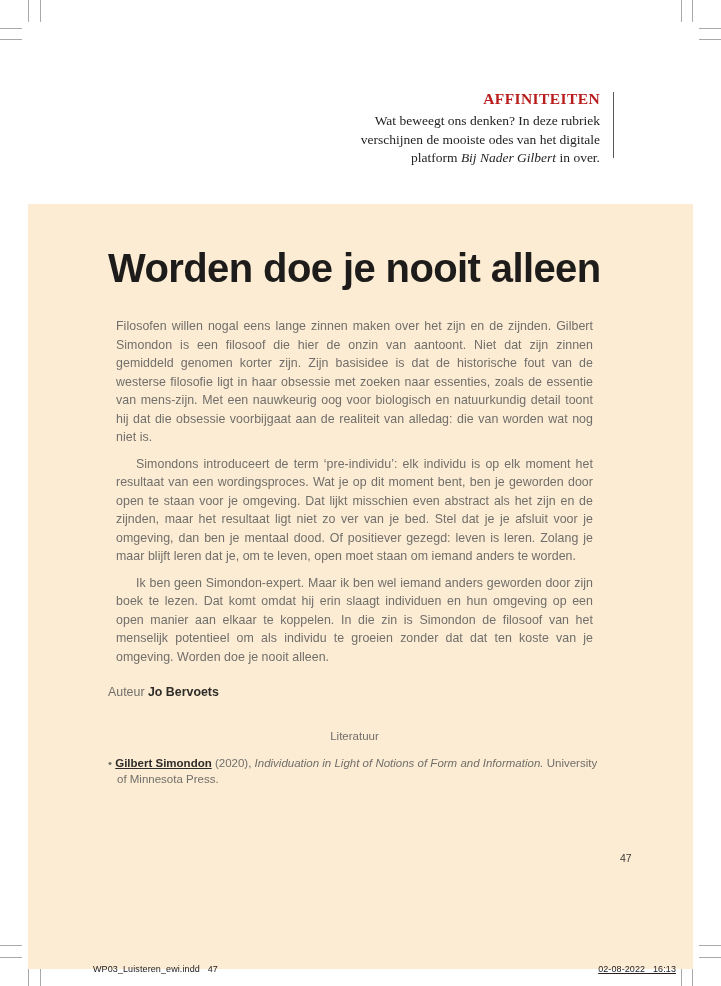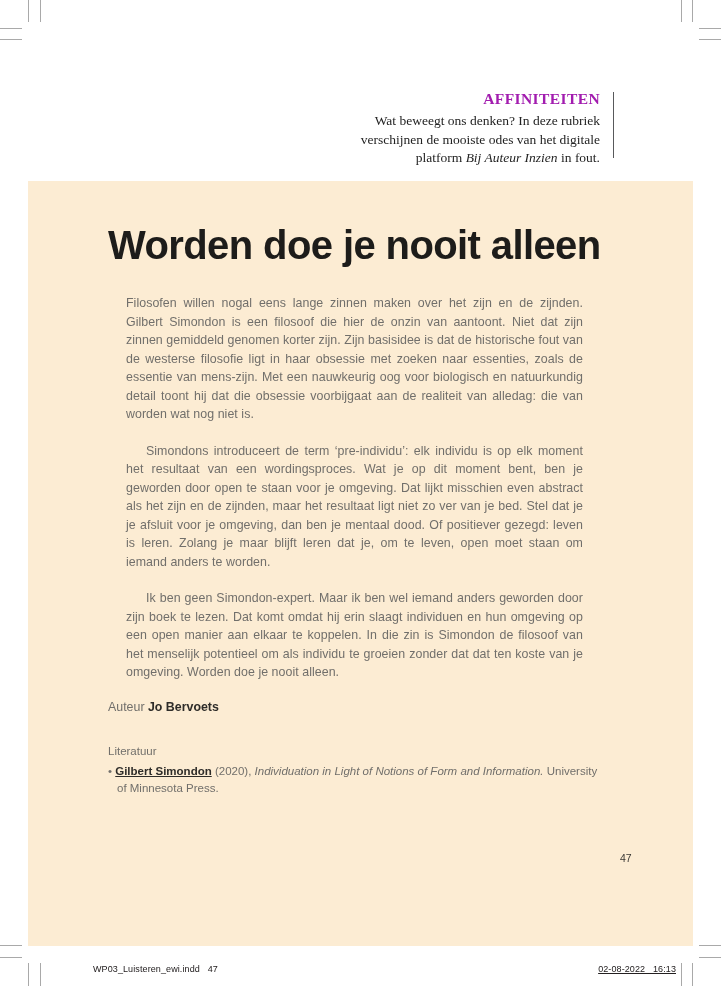--- a/index.html
+++ b/index.html
@@ -15,53 +15,53 @@
   .crop.v { width:1px; }
   .crop.h { height:1px; }
 
   
   .rubric {
     position:absolute; top:90px; right:121px; width:262px;
     text-align:right;
     font-family:"Liberation Serif", serif;
   }
   .rubric-title {
-    font-weight:bold; color:#a21caf; font-size:15.5px;
+    font-weight:bold; color:#b91c1c; font-size:15.5px;
     letter-spacing:0.4px; margin-bottom:4px;
   }
   .rubric-intro { font-size:13.5px; line-height:18.5px; color:#232323; }
   .rubric-intro .it { font-style:italic; }
   .rubric-rule {
     position:absolute; left:613px; top:92px; width:1px; height:66px;
     background:#58595b;
   }
 
   
   .article {
-    position:absolute; left:28px; top:181px; width:665px; height:765px;
+    position:absolute; left:28px; top:204px; width:665px; height:765px;
     background:#fcecd3; box-sizing:border-box;
     padding:20px 92px 9px 80px;
   }
   .article-title {
     font-size:40px; line-height:44px; font-weight:bold;
     color:#1d1c1a; letter-spacing:-0.6px; margin:22px 0 0 0;
   }
   .body-copy {
     margin-top:27px; color:#716f6b;
     font-size:12.4px; line-height:18.5px;
     letter-spacing:0.05px; text-align:justify;
   }
-  .body-copy p { margin:18px; }
+  .body-copy p { margin:8px; }
   .body-copy p.indent { text-indent:20px; }
 
-  .author-line { margin-top:8px; font-size:12.4px; color:#716f6b; }
+  .author-line { margin-top:19px; font-size:12.4px; color:#716f6b; }
   .author-name { font-weight:bold; color:#2e2c29; }
 
   .literature { margin-top:29px; font-size:11.5px; line-height:16.5px; color:#716f6b; }
-  .lit-heading { margin:0 0 4px 0; }
+  .lit-heading { margin:0 0 10px 0;text-align:center; }
   .lit-ref { margin:0; text-indent:-9px; padding-left:9px; }
   .ref-author { font-weight:bold; color:#2e2c29;text-decoration:underline; }
   .ref-title { font-style:italic; }
 
   .page-number {
     position:absolute; left:620px; top:852px;
     font-size:10.5px; color:#3a3834;
   }
 
   
@@ -88,21 +88,21 @@
 <div class="crop v" style="left:28px;  top:963px; height:23px;"></div>
 <div class="crop v" style="left:40px;  top:963px; height:23px;"></div>
 <div class="crop h" style="left:699px; top:945px; width:22px;"></div>
 <div class="crop h" style="left:699px; top:957px; width:22px;"></div>
 <div class="crop v" style="left:681px; top:963px; height:23px;"></div>
 <div class="crop v" style="left:692px; top:963px; height:23px;"></div>
 
 <div class="rubric">
   <div class="rubric-title">AFFINITEITEN</div>
   <div class="rubric-intro">
-    <span>Wat beweegt ons denken? In deze rubriek verschijnen de mooiste odes van het digitale platform </span><span class="it">Bij Auteur Inzien</span><span> in fout.</span>
+    <span>Wat beweegt ons denken? In deze rubriek verschijnen de mooiste odes van het digitale platform </span><span class="it">Bij Nader Gilbert</span><span> in over.</span>
   </div>
 </div>
 <div class="rubric-rule"></div>
 
 <div class="article">
   <h1 class="article-title">Worden doe je nooit alleen</h1>
 
   <div class="body-copy">
     <p>Filosofen willen nogal eens lange zinnen maken over het zijn en de zijnden. Gilbert Simondon is een filosoof die hier de onzin van aantoont. Niet dat zijn zinnen gemiddeld genomen korter zijn. Zijn basisidee is dat de historische fout van de westerse filosofie ligt in haar obsessie met zoeken naar essenties, zoals de essentie van mens-zijn. Met een nauwkeurig oog voor biologisch en natuurkundig detail toont hij dat die obsessie voorbijgaat aan de realiteit van alledag: die van worden wat nog niet is.</p>
     <p class="indent">Simondons introduceert de term ‘pre-individu’: elk individu is op elk moment het resultaat van een wordingsproces. Wat je op dit moment bent, ben je geworden door open te staan voor je omgeving. Dat lijkt misschien even abstract als het zijn en de zijnden, maar het resultaat ligt niet zo ver van je bed. Stel dat je je afsluit voor je omgeving, dan ben je mentaal dood. Of positiever gezegd: leven is leren. Zolang je maar blijft leren dat je, om te leven, open moet staan om iemand anders te worden.</p>

